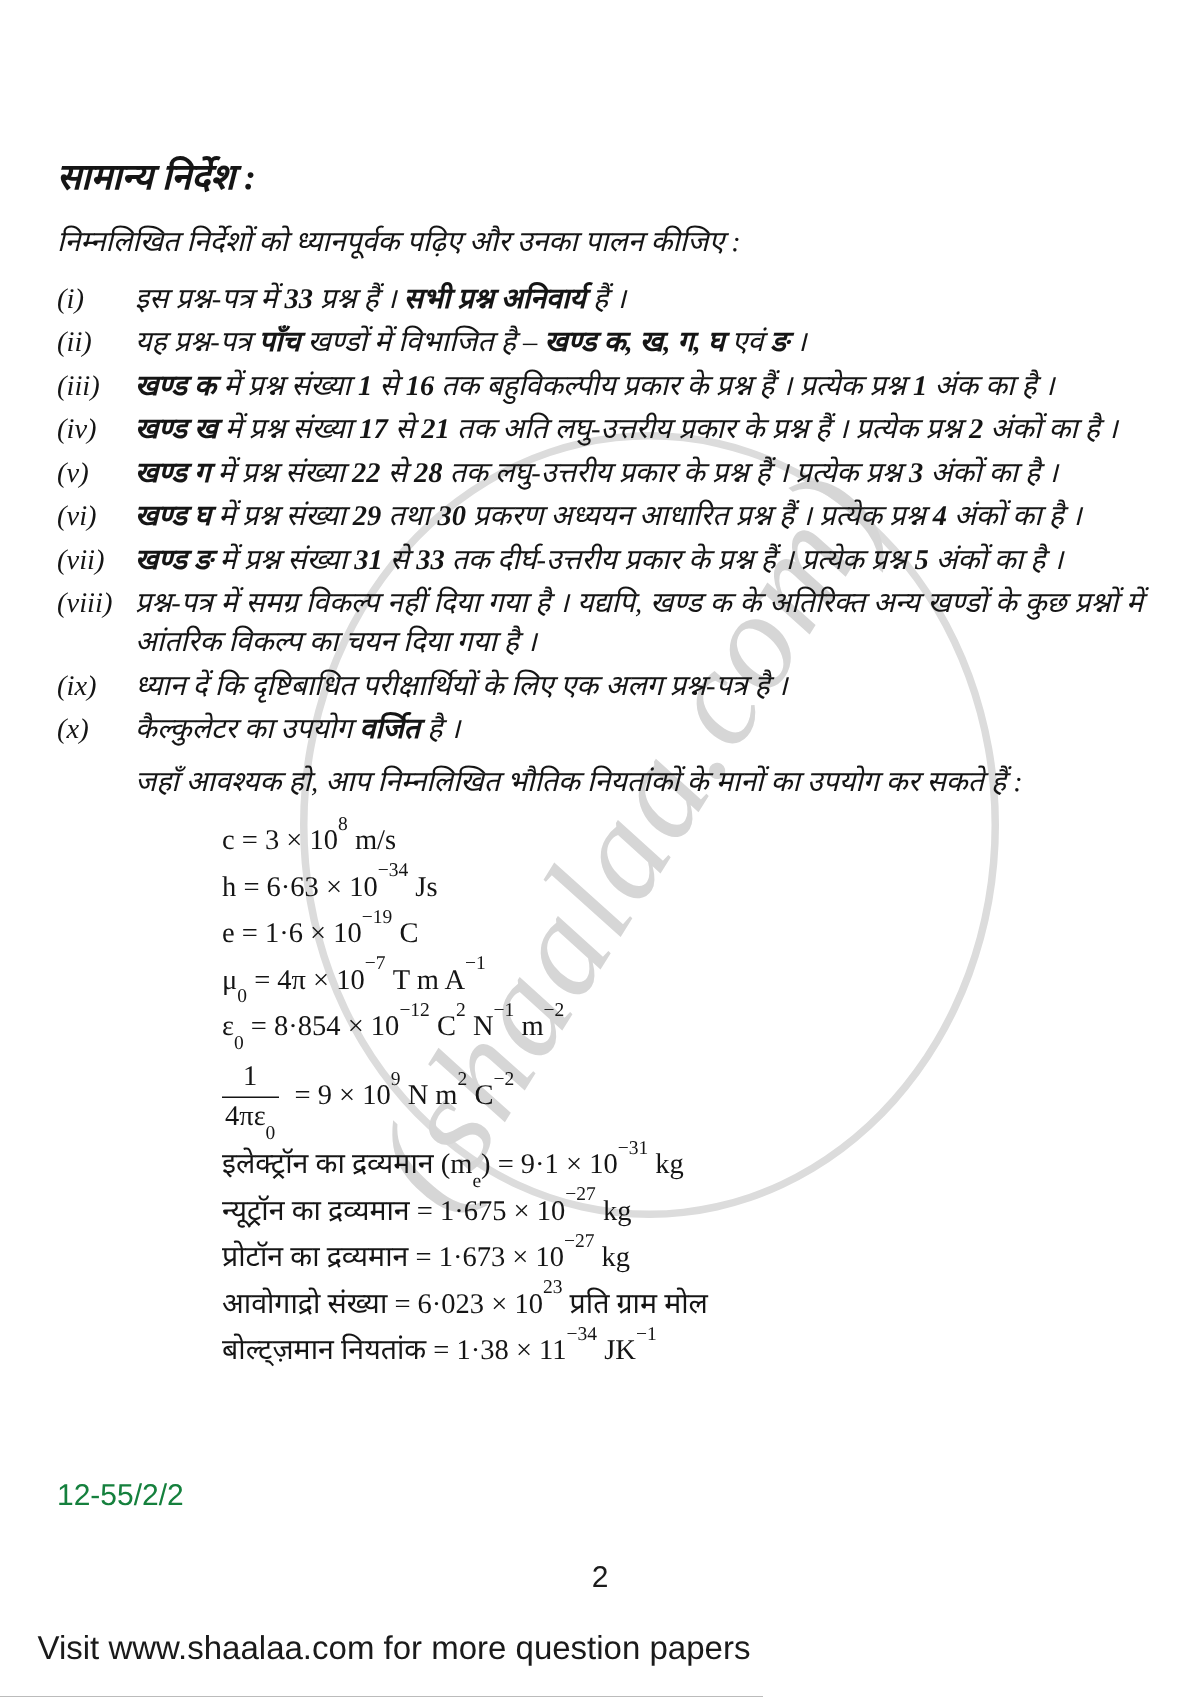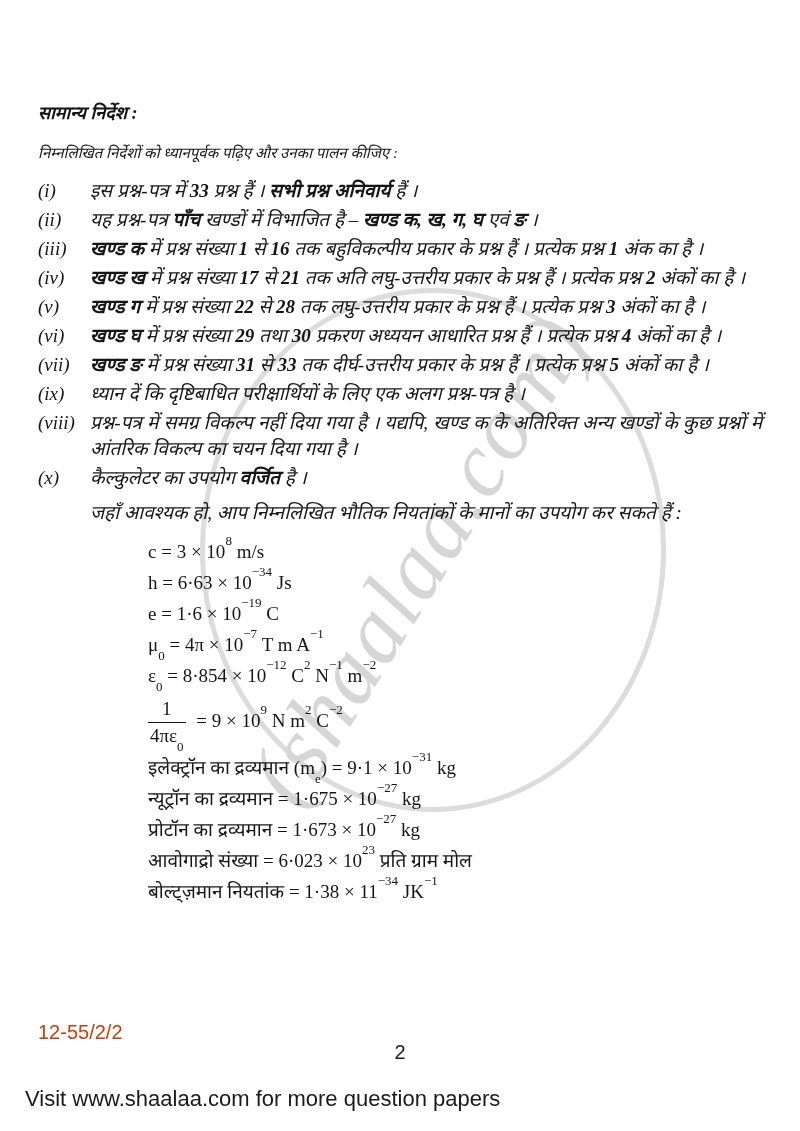--- a/index.html
+++ b/index.html
@@ -25,25 +25,25 @@
     font-size:92px;font-style:italic;
     color:#d6d6d6;
     transform:rotate(-58deg);
     transform-origin:center;
     white-space:nowrap;
     letter-spacing:2px;
   }
   
   .content{position:relative;z-index:1;padding:100px 38px 0 38px;}
   .title{
-    font-size:18px;font-weight:bold;font-style:italic;
+    font-size:24px;font-weight:bold;font-style:italic;
     margin:0 0 16px 0;
   }
   .intro{
-    font-size:15px;font-style:italic;line-height:26px;
+    font-size:19px;font-style:italic;line-height:26px;
     margin:0 0 12px 0;
   }
   .item{
     display:flex;
     font-size:19px;font-style:italic;line-height:26px;
     margin-bottom:3px;
   }
   .item .marker{flex:none;width:52px;}
   .item .text{flex:1;text-align:justify;}
   .b{font-weight:bold;}
@@ -61,23 +61,23 @@
   sup{top:-6px;}
   sub{top:4px;}
   .frac{
     display:inline-block;text-align:center;vertical-align:middle;
     margin-right:6px;
   }
   .frac .num{display:block;border-bottom:1.5px solid #151515;padding:0 8px 1px 8px;line-height:24px;}
   .frac .den{display:block;padding:1px 2px 0 2px;line-height:24px;text-align:right;}
   
   .footer-code{
-    position:absolute;left:38px;top:1021px;z-index:1;
+    position:absolute;left:38px;top:986px;z-index:1;
     font-family:"Liberation Sans","DejaVu Sans",sans-serif;
-    font-size:20px;color:#c2410c;
+    font-size:20px;color:#15803d;
   }
   .page-num{
     position:absolute;left:0;right:0;top:1041px;z-index:1;
     text-align:center;
     font-family:"Liberation Sans","DejaVu Sans",sans-serif;
     font-size:20px;color:#1c1c1c;
   }
   .visit{
     position:absolute;left:25px;top:1086px;z-index:1;
     font-family:"Liberation Sans","DejaVu Sans",sans-serif;
@@ -119,26 +119,26 @@
         </div>
         <div class="item">
           <div class="marker">(vi)</div>
           <div class="text"><span class="b">खण्ड घ</span><span> में प्रश्न संख्या </span><span class="b">29</span><span> तथा </span><span class="b">30</span><span> प्रकरण अध्ययन आधारित प्रश्न हैं । प्रत्येक प्रश्न </span><span class="b">4</span><span> अंकों का है ।</span></div>
         </div>
         <div class="item">
           <div class="marker">(vii)</div>
           <div class="text"><span class="b">खण्ड ङ</span><span> में प्रश्न संख्या </span><span class="b">31</span><span> से </span><span class="b">33</span><span> तक दीर्घ-उत्तरीय प्रकार के प्रश्न हैं । प्रत्येक प्रश्न </span><span class="b">5</span><span> अंकों का है ।</span></div>
         </div>
         <div class="item">
+          <div class="marker">(viii)</div>
+          <div class="text"><span>प्रश्न-पत्र में समग्र विकल्प नहीं दिया गया है । यद्यपि, खण्ड क के अतिरिक्त अन्य खण्डों के कुछ प्रश्नों में आंतरिक विकल्प का चयन दिया गया है ।</span></div>
+        </div>
+        <div class="item">
           <div class="marker">(ix)</div>
           <div class="text"><span>ध्यान दें कि दृष्टिबाधित परीक्षार्थियों के लिए एक अलग प्रश्न-पत्र है ।</span></div>
-        </div>
-        <div class="item">
-          <div class="marker">(viii)</div>
-          <div class="text"><span>प्रश्न-पत्र में समग्र विकल्प नहीं दिया गया है । यद्यपि, खण्ड क के अतिरिक्त अन्य खण्डों के कुछ प्रश्नों में आंतरिक विकल्प का चयन दिया गया है ।</span></div>
         </div>
         <div class="item">
           <div class="marker">(x)</div>
           <div class="text"><span>कैल्कुलेटर का उपयोग </span><span class="b">वर्जित</span><span> है ।</span></div>
         </div>
       </div>
 
     <div class="preamble">जहाँ आवश्यक हो, आप निम्नलिखित भौतिक नियतांकों के मानों का उपयोग कर सकते हैं :</div>
 
     <div id="constants-list" class="constants">

